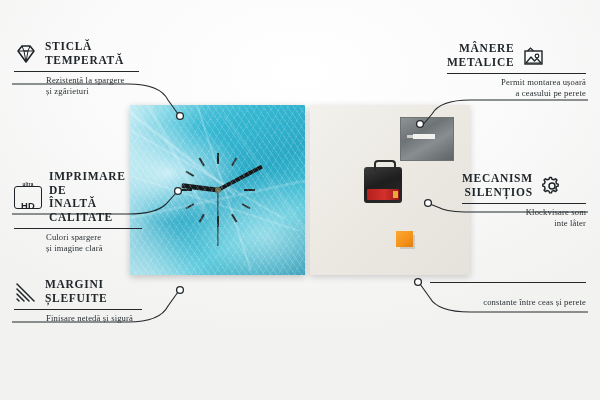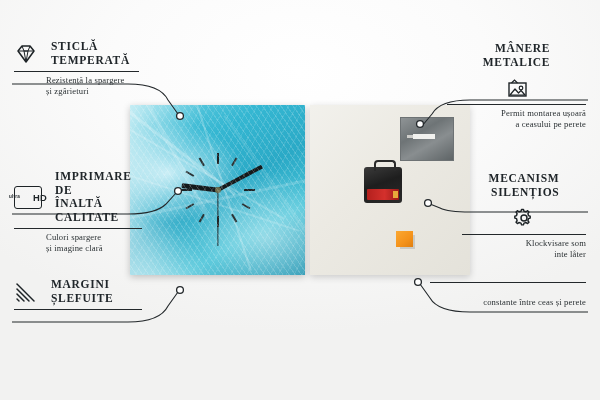--- a/index.html
+++ b/index.html
@@ -83,32 +83,32 @@
   
   .feat{position:absolute;}
   .feat .head{display:flex;align-items:center;gap:7px;}
   .feat .ttl{
     font-size:11.5px;font-weight:bold;letter-spacing:.7px;color:#20262a;
     line-height:13.5px;text-transform:uppercase;
   }
   .feat .rule{height:1px;background:#23282b;margin:4px 0 3px;}
   .feat .sub{font-size:8.6px;color:#2a3033;line-height:11px;letter-spacing:.15px;}
   .feat.left .head{justify-content:flex-start;}
-  .feat.left .ttl{text-align:left;margin-left:6px;}
+  .feat.left .ttl{text-align:left;}
   .feat.left .sub{text-align:left;margin-left:32px;}
-  .feat.right .head{justify-content:flex-start;flex-direction:column;}
+  .feat.right .head{justify-content:flex-start;flex-direction:row;}
   .feat.right .ttl{text-align:right;}
   .feat.right .sub{text-align:right;}
 
   .ico{width:24px;height:22px;flex:0 0 24px;display:block;}
   .ico svg{display:block;width:100%;height:100%;}
 
   .hd-badge{
     width:26px;height:21px;border:1.6px solid #1d2326;border-radius:3px;
-    display:flex;flex-direction:row;align-items:center;justify-content:center;
+    display:flex;flex-direction:column;align-items:center;justify-content:center;
     flex:0 0 26px;line-height:1;gap:13px;
   }
   .hd-badge .u{font-size:4.6px;font-weight:bold;letter-spacing:.2px;color:#1d2326;
     font-family:"Liberation Sans",sans-serif;}
   .hd-badge .h{font-size:9.4px;font-weight:bold;letter-spacing:.3px;color:#1d2326;
     font-family:"Liberation Sans",sans-serif;margin-top:.5px;}
 </style>
 </head>
 <body>
 
@@ -248,20 +248,23 @@
             <line x1="3" y1="18" x2="5" y2="20"></line>
           </g>
         </svg>
       </span>
       <span class="ttl">
         <span>MARGINI</span><br>
         <span>ȘLEFUITE</span>
       </span>
     </div>
     <div class="rule"></div>
+    <div class="sub">
+      <span>Finisare netedă și sigură</span>
+    </div>
   </div>
 
   <div class="feat right" style="left:447px;top:42px;width:139px;">
     <div class="head">
       <span class="ttl">
         <span>MÂNERE</span><br>
         <span>METALICE</span>
       </span>
       <span class="ico">
         <svg viewBox="0 0 24 22">

